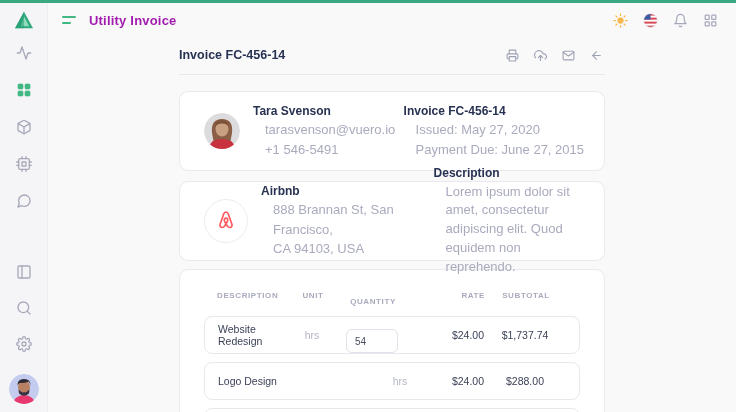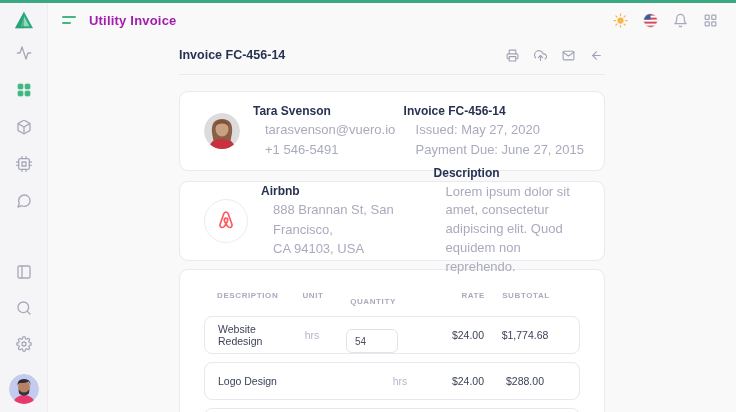--- a/index.html
+++ b/index.html
@@ -270,21 +270,21 @@
             <span class="col-qty">QUANTITY</span>
             <span class="col-rate">RATE</span>
             <span class="col-sub">SUBTOTAL</span>
           </div>
 
           <div class="cols trow">
             <span class="cell col-desc">Website Redesign</span>
             <span class="cell light col-unit">hrs</span>
             <span class="col-qty"><input class="qty-input" type="text" value="54" style=""></span>
             <span class="cell money col-rate">$24.00</span>
-            <span class="cell money col-sub">$1,774.68</span>
+            <span class="cell money col-sub">$1,737.74</span>
           </div>
 
           <div class="cols trow">
             <span class="cell col-desc">Logo Design</span>
             <span class="cell light col-unit">hrs</span>
             <span class="cell money col-rate">$24.00</span>
             <span class="cell money col-sub">$288.00</span>
           </div>
 
           <div class="cols trow">

